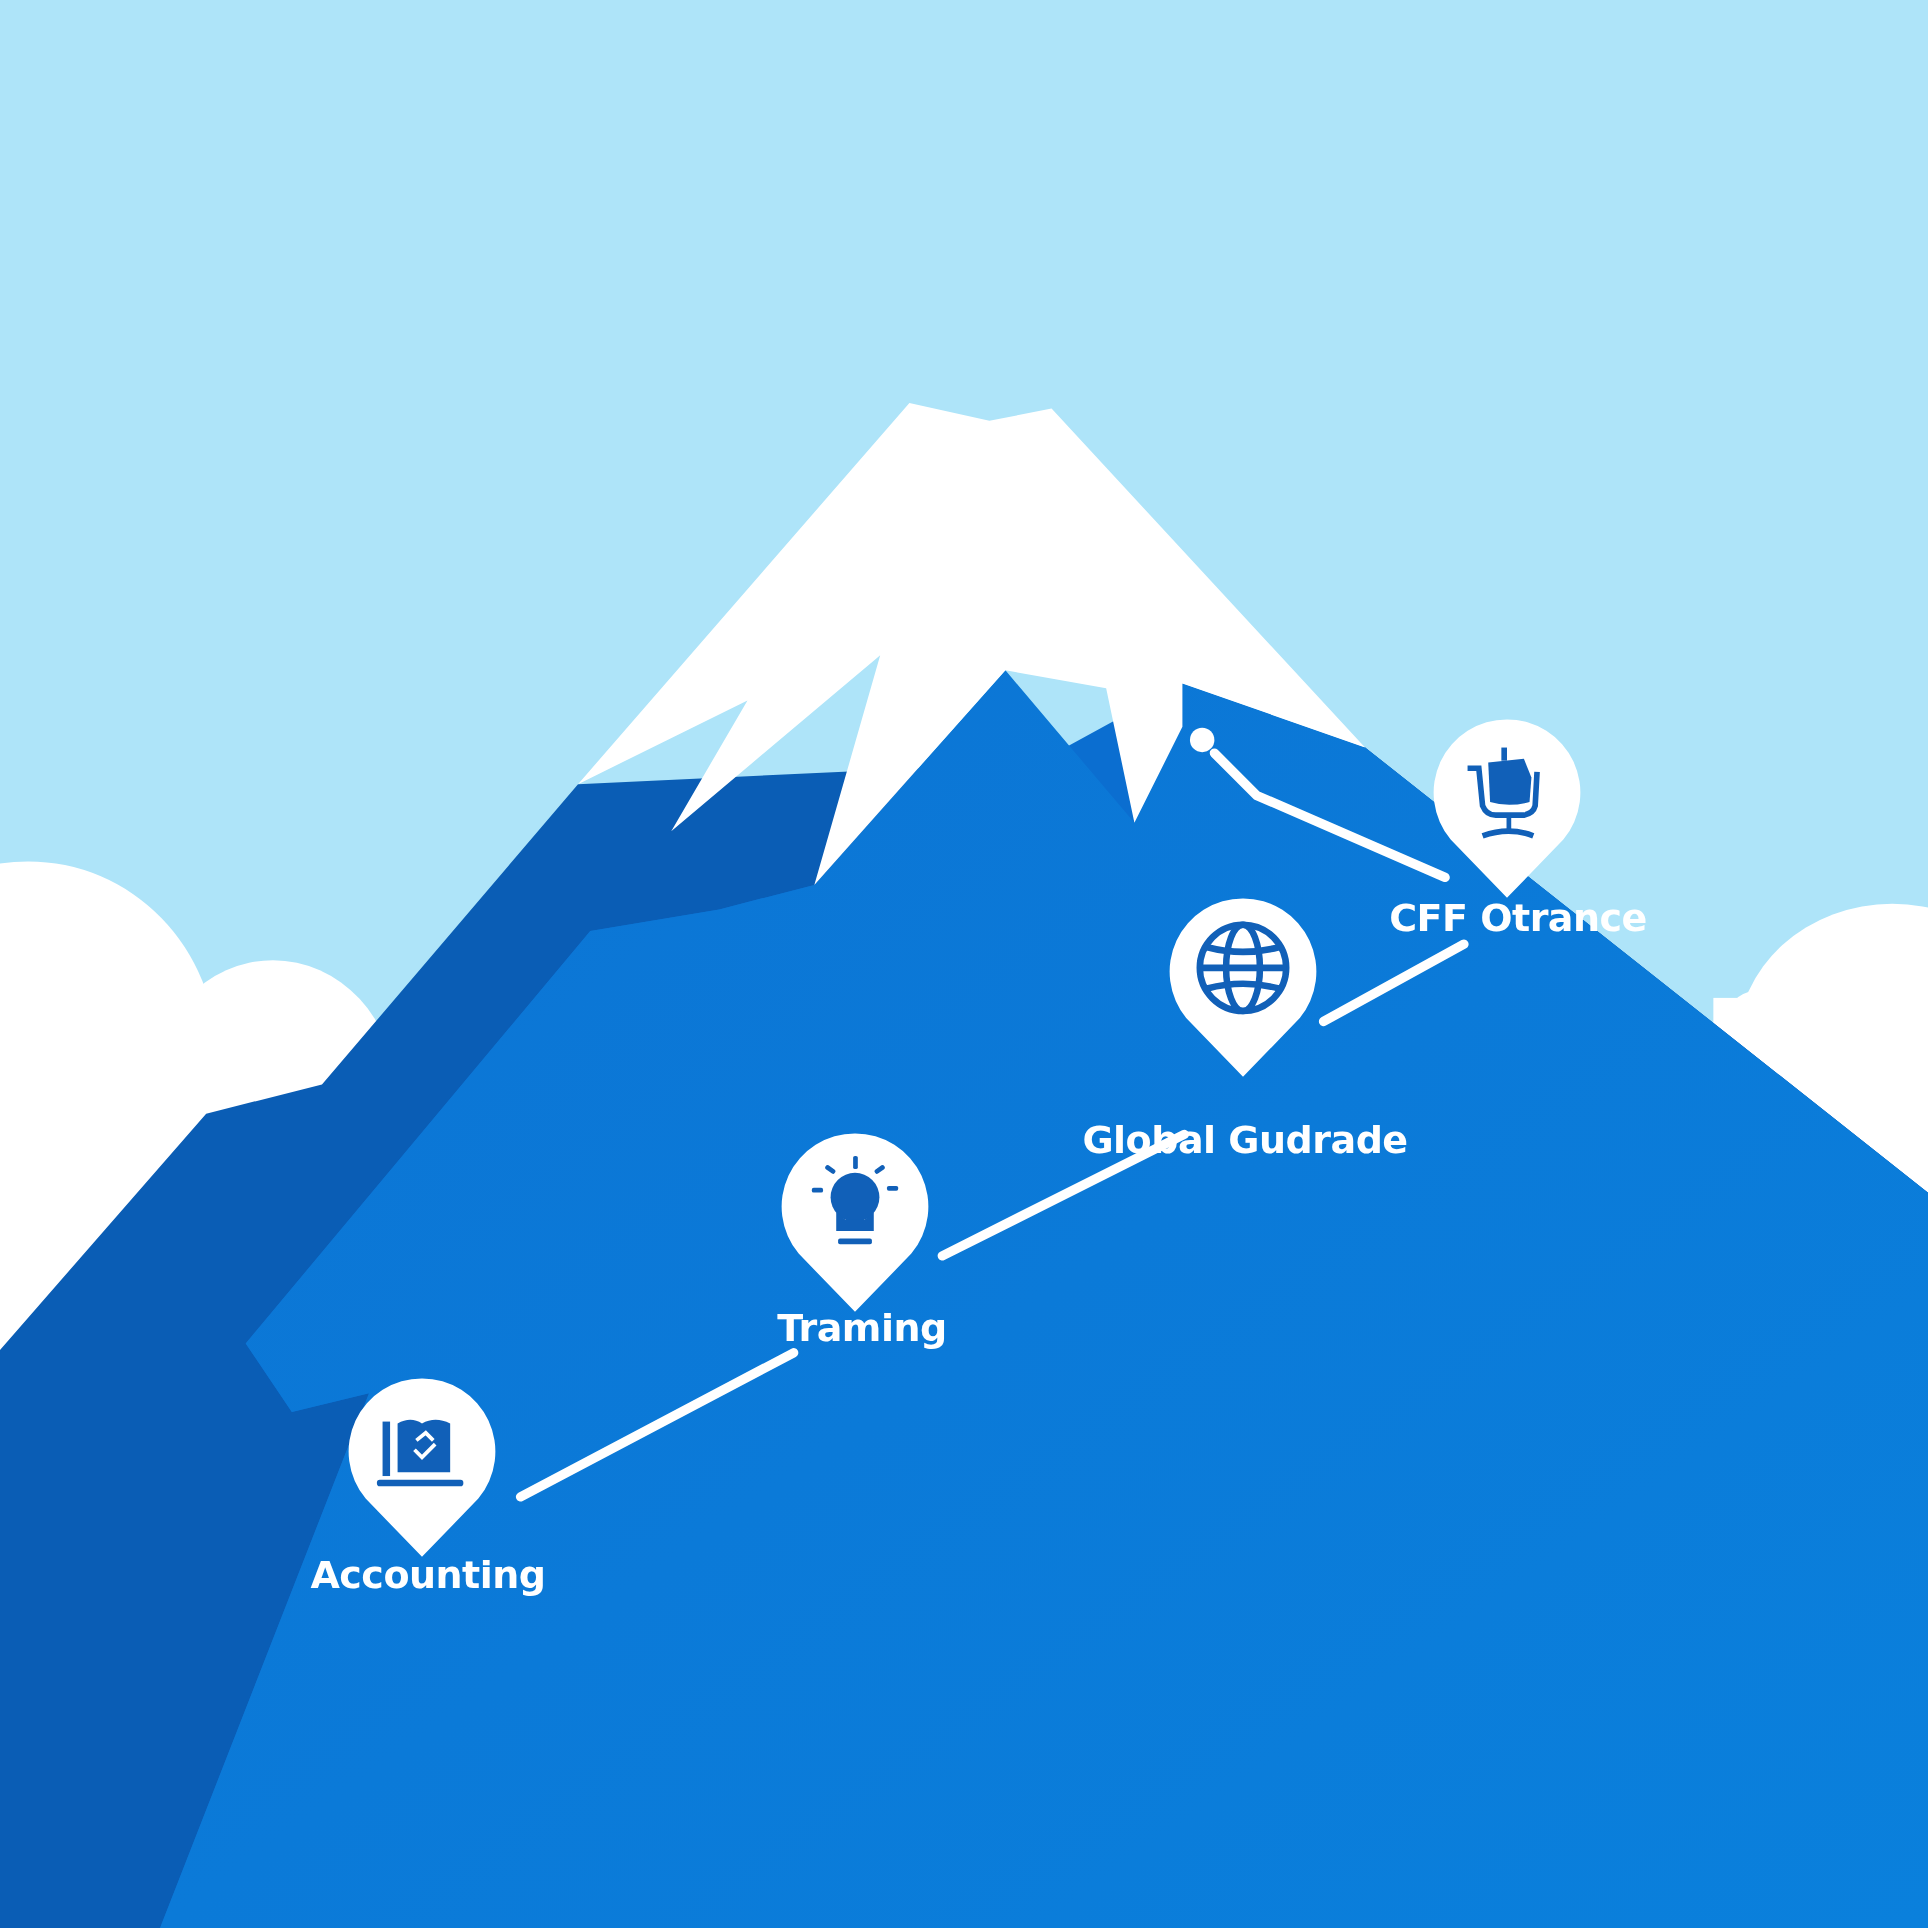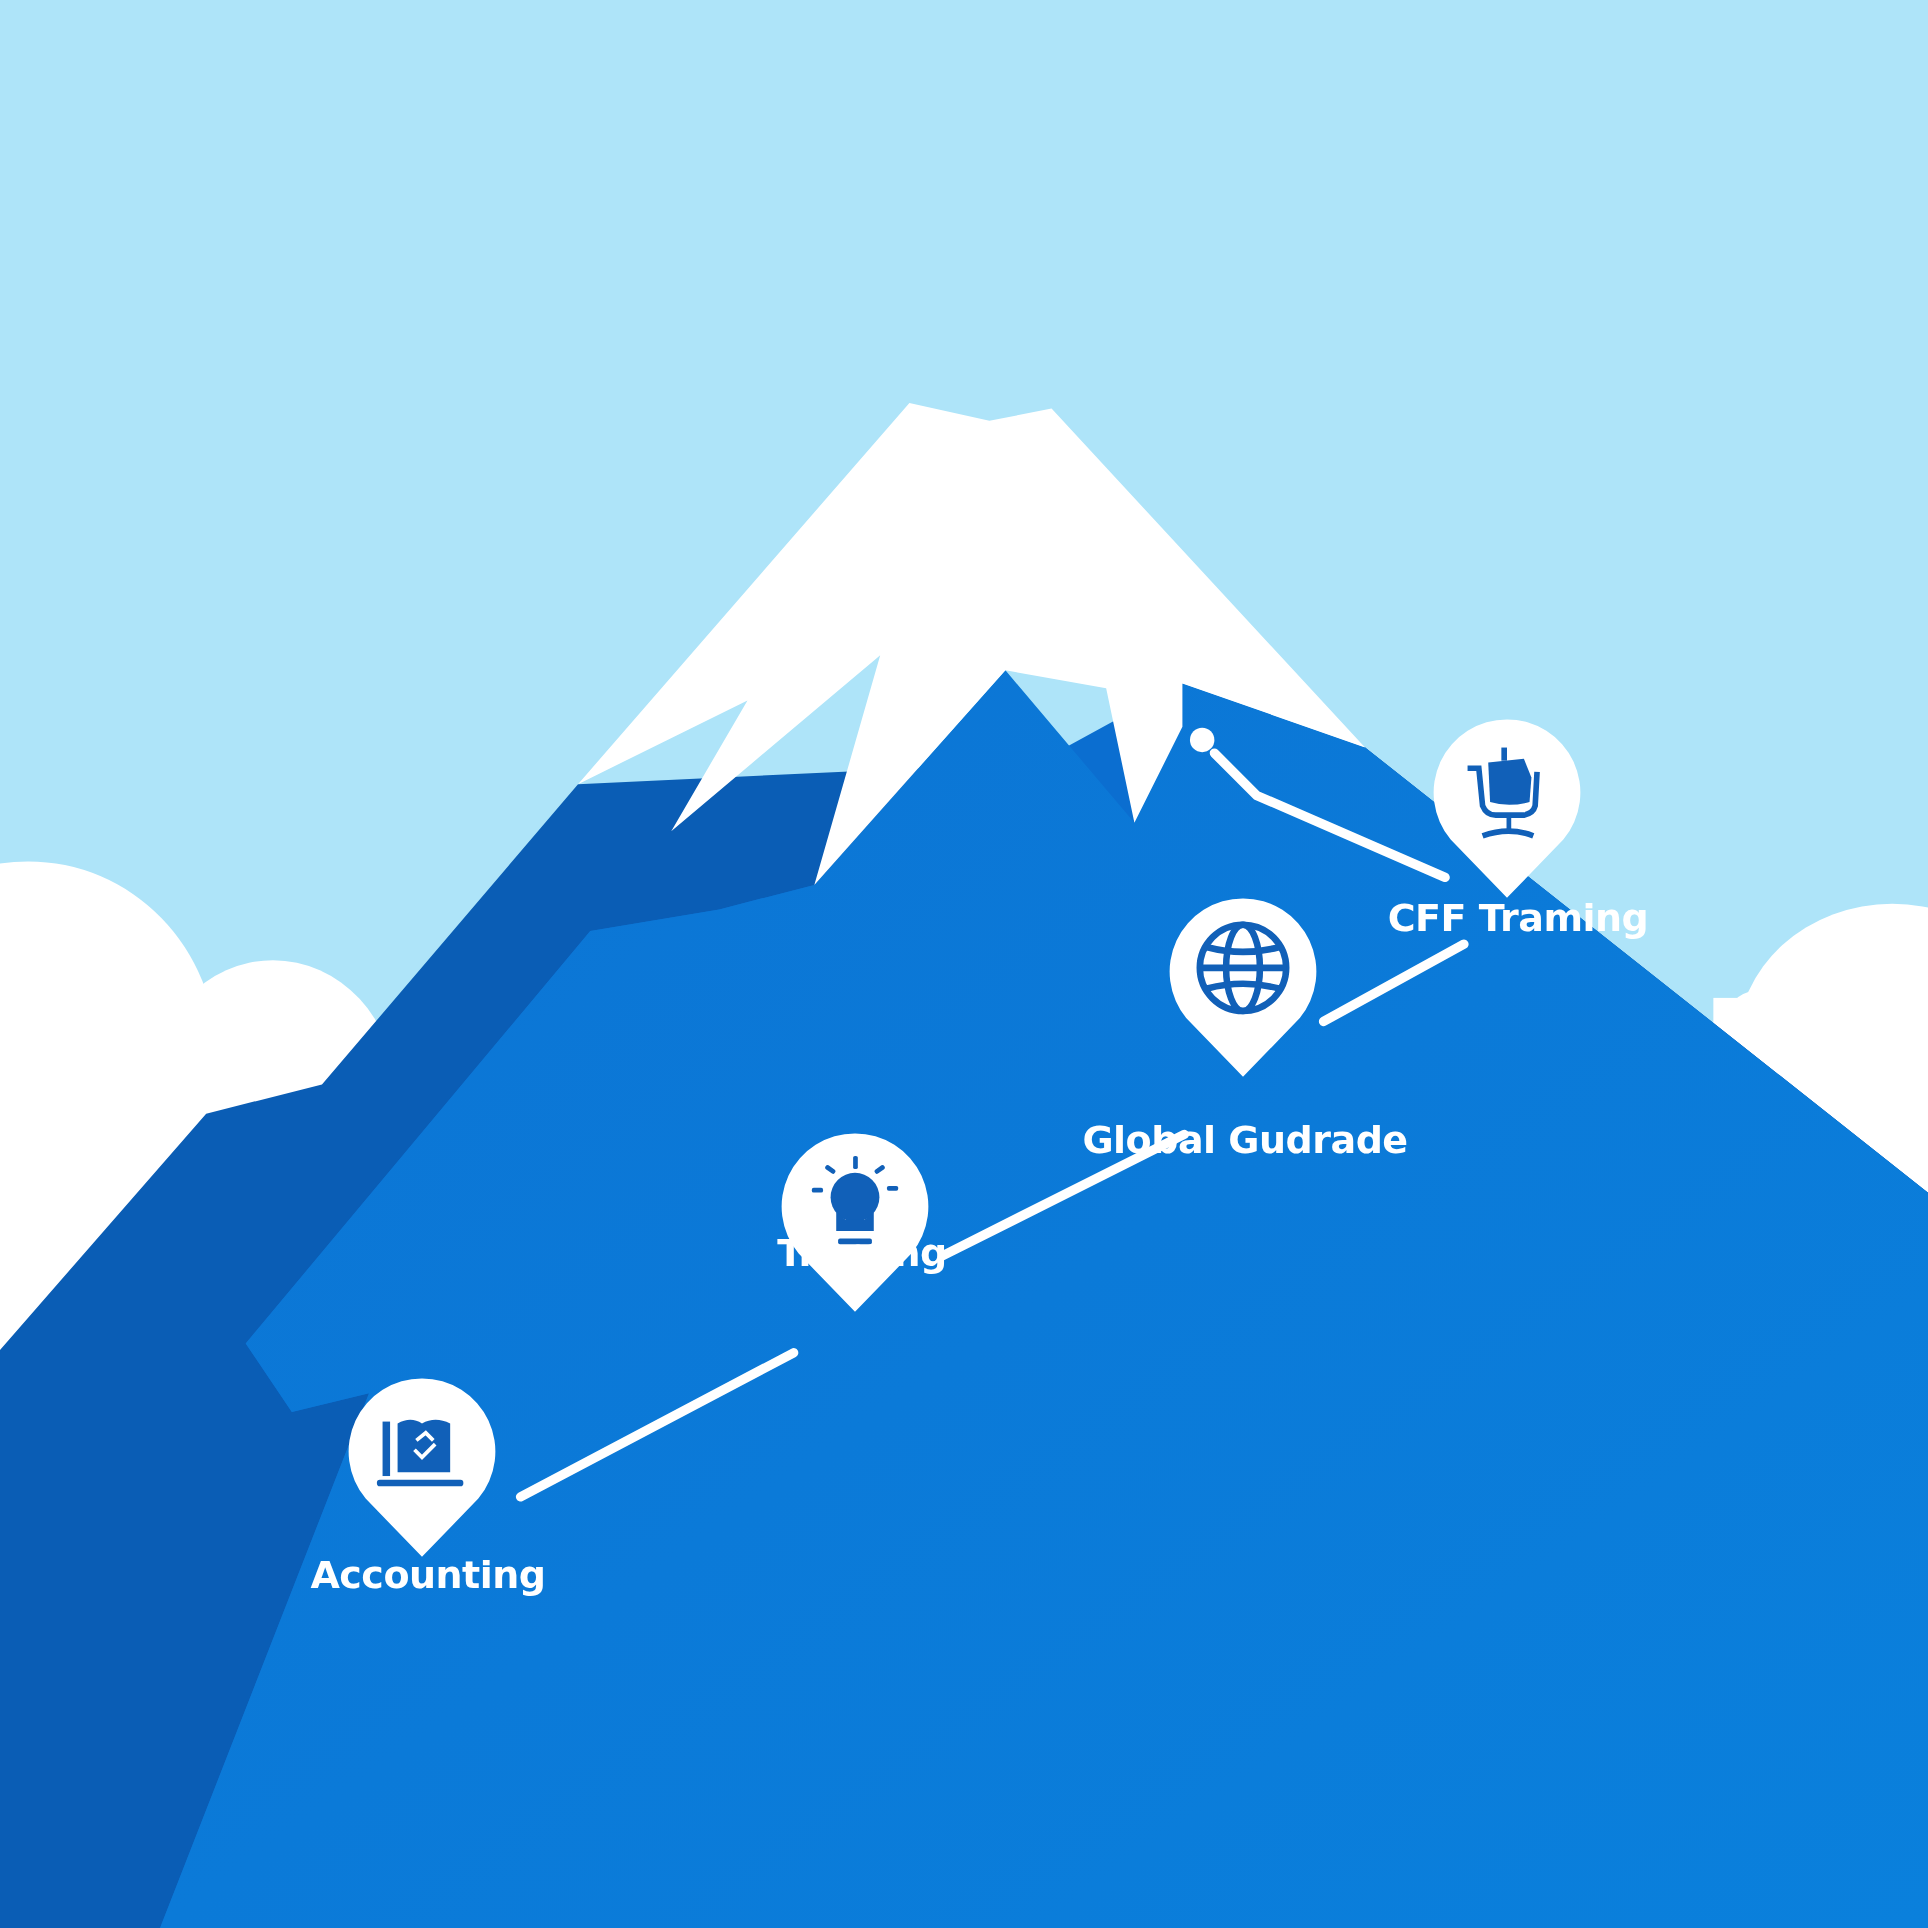--- a/index.html
+++ b/index.html
@@ -103,16 +103,16 @@
     <path d="M82,4 A78,78 0 0 1 142,132 L82,194 L22,132 A78,78 0 0 1 82,4 Z" fill="#ffffff"></path>
     <path d="M62,50 L100,46 L108,66 L106,92 Q84,98 64,92 Z" fill="#1160b8"></path>
     <rect x="76" y="34" width="6" height="14" fill="#1160b8"></rect>
     <path d="M40,56 L52,56 L56,96 Q60,106 70,106 L100,106 Q110,104 112,96 L114,60" stroke="#1160b8" stroke-width="6" fill="none"></path>
     <line x1="84" y1="106" x2="84" y2="124" stroke="#1160b8" stroke-width="5"></line>
     <path d="M56,128 Q84,118 110,128" stroke="#1160b8" stroke-width="6" fill="none"></path>
   </svg>
 </div>
 
 <div class="label" style="left:428px; top:1556px;text-align:right;">Accounting</div>
-<div class="label" style="left:862px; top:1234px;">Traming</div>
+<div class="label" style="left:862px; top:1309px;">Traming</div>
 <div class="label" style="left:1245px; top:1121px;">Global Gudrade</div>
-<div class="label" style="left:1518px; top:899px;">CFF Traming</div>
+<div class="label" style="left:1518px; top:899px;">CFF Otrance</div>
 
 
 </body></html>

